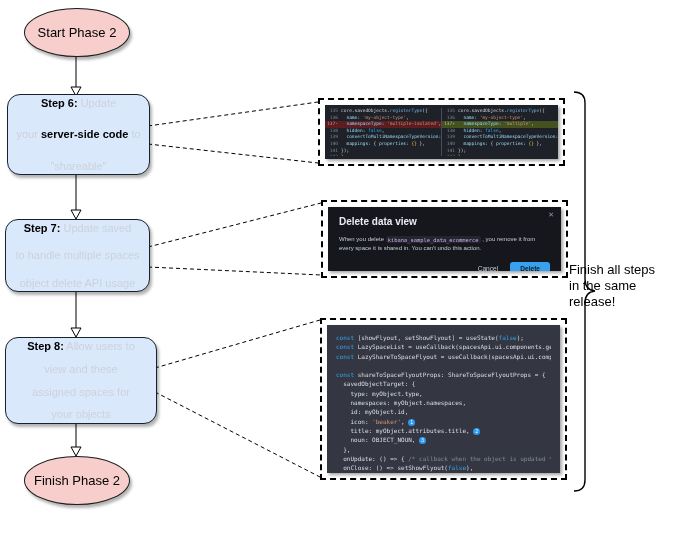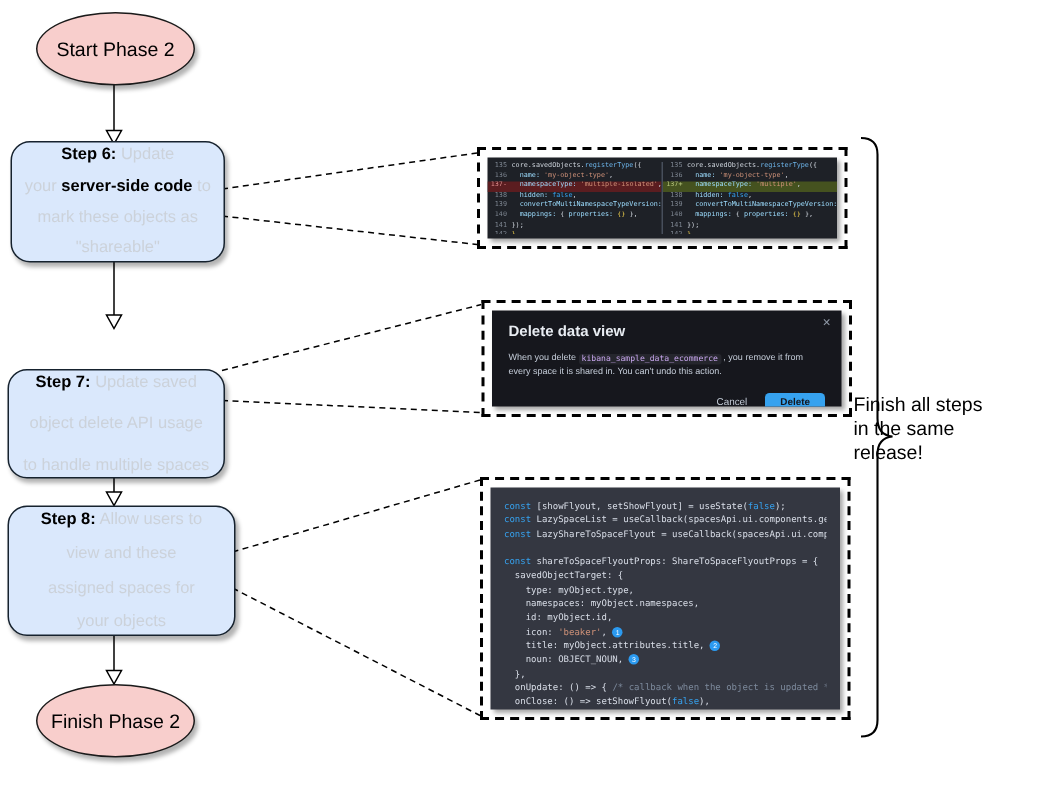--- a/index.html
+++ b/index.html
@@ -105,28 +105,27 @@
     <path d="M574 92 Q585 92 585 103 L585 279 Q585 290 595 291 Q585 292 585 303 L585 480 Q585 491 574 491" fill="none" stroke="#000" stroke-width="1.4"></path>
   </svg>
 
   <div class="ellipse" style="left:24px;top:8px;width:104px;height:47px;">
     <span>Start Phase 2</span>
   </div>
 
   <div class="stepbox" style="left:7px;top:94px;width:141px;height:79px;">
       <div class="code-line"><span class="tk-bold">Step 6:</span><span class="tk-p"> Update</span></div>
       <div class="code-line"><span class="tk-p">your </span><span class="tk-bold">server-side code</span><span class="tk-p"> to</span></div>
-      <div class="code-line"><span class="tk-p">mark these objects as</span></div>
       <div class="code-line"><span class="tk-p">"shareable"</span></div>
     </div>
 
-  <div class="stepbox" style="left:5px;top:219px;width:143px;height:71px;margin-top:27px;">
+  <div class="stepbox" style="left:5px;top:219px;width:143px;height:71px;">
       <div class="code-line"><span class="tk-bold">Step 7:</span><span class="tk-p"> Update saved</span></div>
+      <div class="code-line"><span class="tk-p">to handle multiple spaces</span></div>
       <div class="code-line"><span class="tk-p">object delete API usage</span></div>
-      <div class="code-line"><span class="tk-p">to handle multiple spaces</span></div>
     </div>
 
   <div class="stepbox" style="left:5px;top:337px;width:150px;height:85px;">
       <div class="code-line"><span class="tk-bold">Step 8:</span><span class="tk-p"> Allow users to</span></div>
       <div class="code-line"><span class="tk-p">view and these</span></div>
       <div class="code-line"><span class="tk-p">assigned spaces for</span></div>
       <div class="code-line"><span class="tk-p">your objects</span></div>
     </div>
 
   <div class="ellipse" style="left:24px;top:456px;width:104px;height:47px;">

